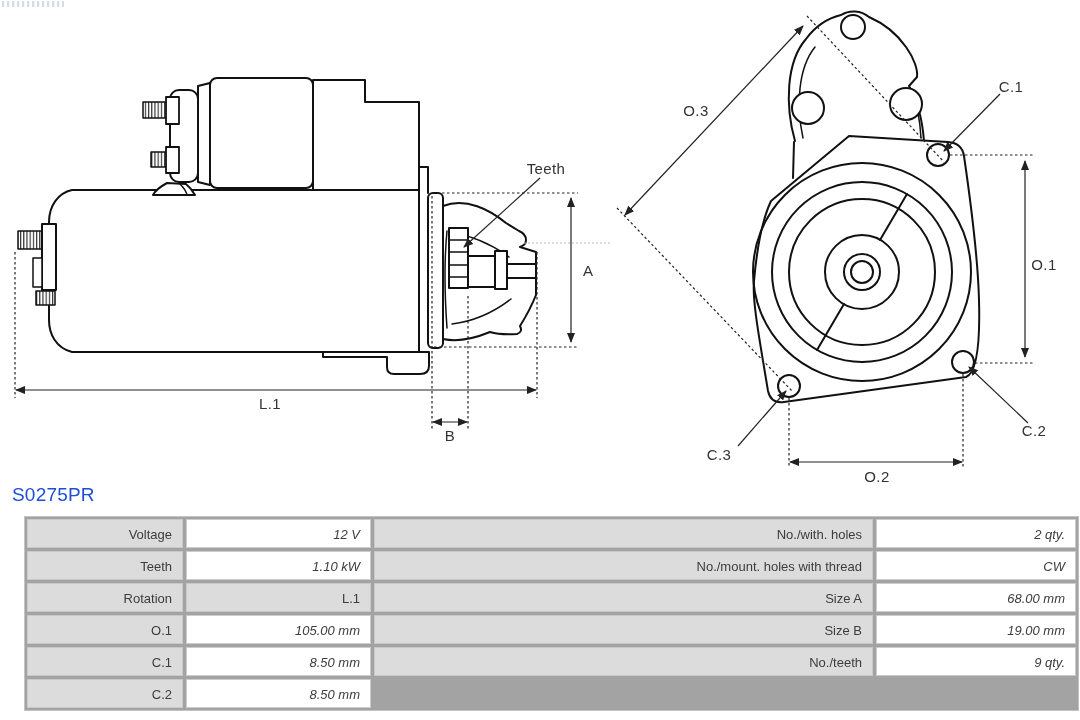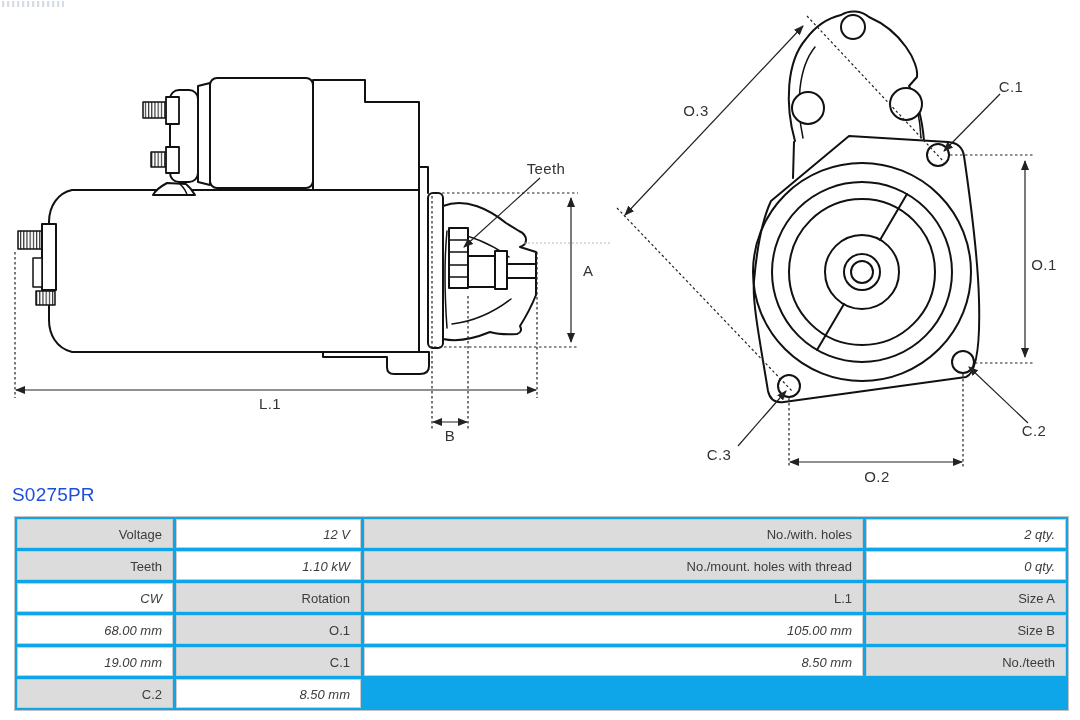--- a/index.html
+++ b/index.html
@@ -4,22 +4,22 @@
 <style>
   html,body{margin:0;padding:0;background:#fff;}
   #stage{position:relative;width:1080px;height:720px;background:#fff;overflow:hidden;
          font-family:"Liberation Sans",sans-serif;}
   #watermark{position:absolute;left:2px;top:1px;width:62px;height:6px;opacity:.45;
     background:repeating-linear-gradient(90deg,#9db3cc 0 2px,#f2ead8 2px 3px,transparent 3px 5px);}
   #drawing{position:absolute;left:0;top:0;}
   .dim-label{font-size:15px;fill:#333;letter-spacing:.4px;}
   #part-code{position:absolute;left:12px;top:484px;font-size:19px;color:#1d4ed8;
     letter-spacing:.2px;}
-  #spec-table{position:absolute;left:14px;top:516px;width:1049px;
-    border:1px solid #c3c3c3;padding:2px;background:#0ea5e9;
+  #spec-table{position:absolute;left:24px;top:516px;width:1049px;
+    border:1px solid #c3c3c3;padding:2px;background:#a3a3a3;
     display:grid;grid-template-columns:156px 185px 499px 200px;
     grid-auto-rows:29px;gap:3px;}
   .cell{font-size:13px;color:#3c3c3c;line-height:27px;text-align:right;
     padding:1px 10px 0 4px;box-sizing:border-box;white-space:nowrap;overflow:hidden;}
   .cell.lbl{background:#dcdcdc;border:1px solid #c9c9c9;}
   .cell.val{background:#ffffff;border:1px solid #cccccc;font-style:italic;}
 </style>
 </head>
 <body>
 
@@ -156,34 +156,34 @@
 
   <div id="spec-table">
     <div class="cell lbl">Voltage</div>
     <div class="cell val">12 V</div>
     <div class="cell lbl">No./with. holes</div>
     <div class="cell val">2 qty.</div>
 
     <div class="cell lbl">Teeth</div>
     <div class="cell val">1.10 kW</div>
     <div class="cell lbl">No./mount. holes with thread</div>
-    <div class="cell val">0 qty.</div>
 
     <div class="cell val">CW</div>
     <div class="cell lbl">Rotation</div>
     <div class="cell lbl">L.1</div>
 
     <div class="cell lbl">Size A</div>
     <div class="cell val">68.00 mm</div>
     <div class="cell lbl">O.1</div>
     <div class="cell val">105.00 mm</div>
 
     <div class="cell lbl">Size B</div>
     <div class="cell val">19.00 mm</div>
     <div class="cell lbl">C.1</div>
     <div class="cell val">8.50 mm</div>
 
     <div class="cell lbl">No./teeth</div>
+    <div class="cell val">9 qty.</div>
     <div class="cell lbl">C.2</div>
     <div class="cell val">8.50 mm</div>
   </div>
 
 </div>
 
 </body></html>

